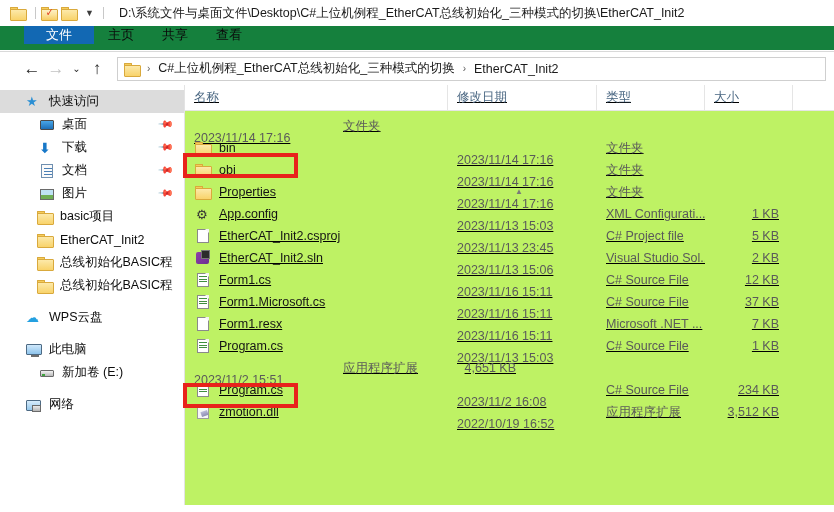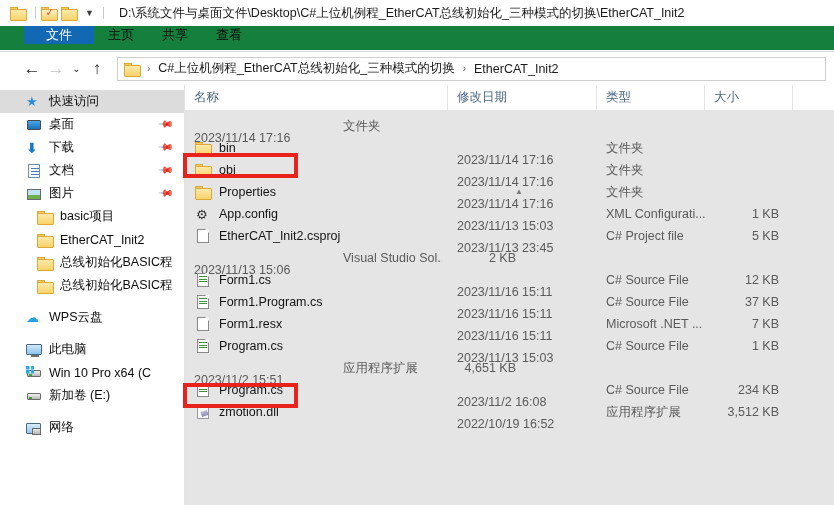--- a/index.html
+++ b/index.html
@@ -100,21 +100,21 @@
     font-size: 12.5px; color: #0c0c0c; white-space: nowrap; overflow: hidden;
     position: relative;
   }
   .navitem.sel { background: #dcdcdc; }
   .nav-ico { width: 17px; height: 16px; flex: 0 0 17px; margin-right: 6px; position: relative; }
   .pin {
     position: absolute; right: 12px; top: 6px; font-size: 10px; color: #9a9a9a;
     transform: rotate(45deg);
   }
   .lvl0 { padding-left: 26px; }
-  .lvl1 { padding-left: 26px; }
+  .lvl1 { padding-left: 39px; }
   .lvl1b { padding-left: 37px; align-items: center; }
   .grp { margin-top: 9px; }
 
   
   .ico-star { color: #2a8fd4; font-size: 13px; line-height: 16px; }
   .ico-desktop {
     position: absolute; left: 1px; top: 3px; width: 14px; height: 10px;
     background: linear-gradient(#49a6e8, #1d6fb8); border: 1px solid #4a4a4a; border-radius: 1px;
   }
   .ico-dl { color: #1878c8; font-size: 14px; font-weight: bold; line-height: 16px; }
@@ -157,21 +157,21 @@
   .ico-net {
     position: absolute; left: 0px; top: 3px; width: 15px; height: 11px;
     background: linear-gradient(#d8ecfb, #95c8ec); border: 1px solid #4d6a84; border-radius: 1px;
   }
   .ico-net::after {
     content: ""; position: absolute; right: -1px; bottom: -2px; width: 7px; height: 5px;
     background: linear-gradient(#eaeaea,#b4b4b4); border: 1px solid #6a6a6a;
   }
 
   
-  #filepane { flex: 1 1 auto; background: #e5e5e5; position: relative; }
+  #filepane { flex: 1 1 auto; background: #bef264; position: relative; text-decoration: underline; }
   #colheader {
     height: 26px; display: flex; align-items: center;
     border-bottom: 1px solid #e5e5e5; background: #ffffff;
     font-size: 12.5px; color: #4a6782;
   }
   .colh {
     height: 26px; display: flex; align-items: center;
     padding-left: 9px; border-right: 1px solid #e5e5e5; white-space: nowrap;
   }
   .c-name { width: 263px; flex: 0 0 263px; }
@@ -350,27 +350,20 @@
       <span>WPS云盘</span>
     </div>
 
     <div class="navitem lvl0 grp">
       <span class="nav-ico">
           <i class="ico-pc"></i>
         </span>
       <span>此电脑</span>
     </div>
 
-    <div class="navitem lvl1">
-      <span class="nav-ico">
-          <i class="ico-drive"></i>
-          <i class="ico-win"></i>
-        </span>
-      <span>Win 10 Pro x64 (C</span>
-    </div>
 
 
     <div class="navitem lvl1">
       <span class="nav-ico">
           <i class="ico-drive"></i>
         </span>
       <span>新加卷 (E:)</span>
     </div>
 
     <div class="navitem lvl0 grp">
@@ -453,20 +446,26 @@
               <i class="page"></i>
             </span>
           <span>EtherCAT_Init2.csproj</span>
         </div>
         <div class="cell-date">2023/11/13 23:45</div>
         <div class="cell-type">C# Project file</div>
         <div class="cell-size">5 KB</div>
       </div>
 
       <div class="row">
+        <div class="cell-name">
+          <span class="fico ft-sln">
+              <i class="sln-glyph"></i>
+            </span>
+          <span>EtherCAT_Init2.sln</span>
+        </div>
         <div class="cell-date">2023/11/13 15:06</div>
         <div class="cell-type">Visual Studio Sol...</div>
         <div class="cell-size">2 KB</div>
       </div>
 
       <div class="row">
         <div class="cell-name">
           <span class="fico ft-cs">
               <i class="page"></i>
               <i class="page-lines"></i>
@@ -477,21 +476,21 @@
         <div class="cell-type">C# Source File</div>
         <div class="cell-size">12 KB</div>
       </div>
 
       <div class="row">
         <div class="cell-name">
           <span class="fico ft-cs">
               <i class="page"></i>
               <i class="page-lines"></i>
             </span>
-          <span>Form1.Program.cs</span>
+          <span>Form1.Microsoft.cs</span>
         </div>
         <div class="cell-date">2023/11/16 15:11</div>
         <div class="cell-type">C# Source File</div>
         <div class="cell-size">37 KB</div>
       </div>
 
       <div class="row">
         <div class="cell-name">
           <span class="fico ft-resx">
               <i class="page"></i>

